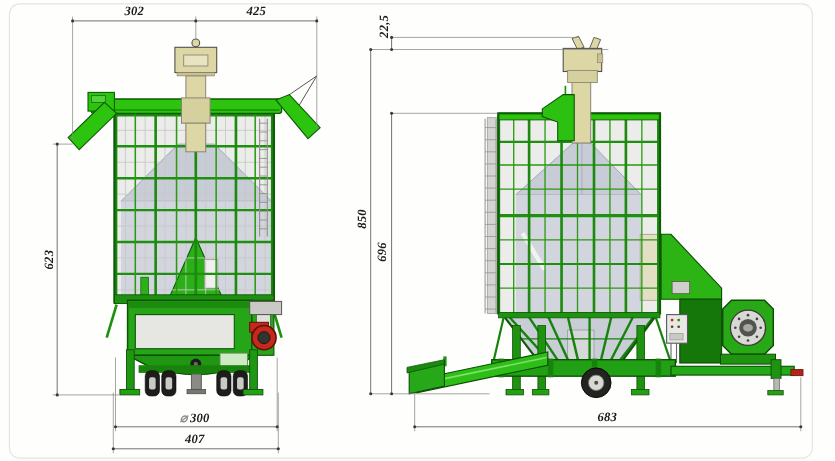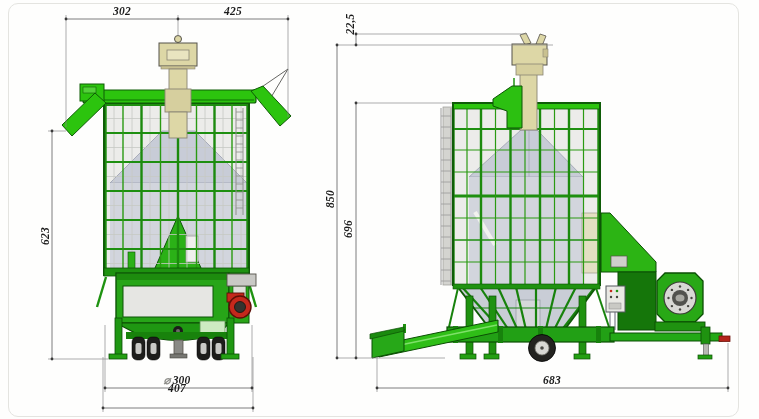--- a/index.html
+++ b/index.html
@@ -370,19 +370,19 @@
           <circle cx="728" cy="388" r="1.4"></circle>
       </g>
     </g>
   </svg>
 
   <div>
     <div class="dim" style="left:122px;top:11px">302</div>
     <div class="dim" style="left:233px;top:11px">425</div>
     <div class="dim v" style="left:45px;top:236px">623</div>
     <div class="dim" style="left:177px;top:380px"><span class="dia">⌀</span><span>300</span></div>
-    <div class="dim" style="left:177px;top:388px">407</div>
+    <div class="dim" style="left:177px;top:400px">407</div>
     <div class="dim v" style="left:350px;top:24px">22,5</div>
     <div class="dim v" style="left:330px;top:199px">850</div>
     <div class="dim v" style="left:348px;top:229px">696</div>
     <div class="dim" style="left:552px;top:380px">683</div>
   </div>
 </div>
 
 </body></html>

